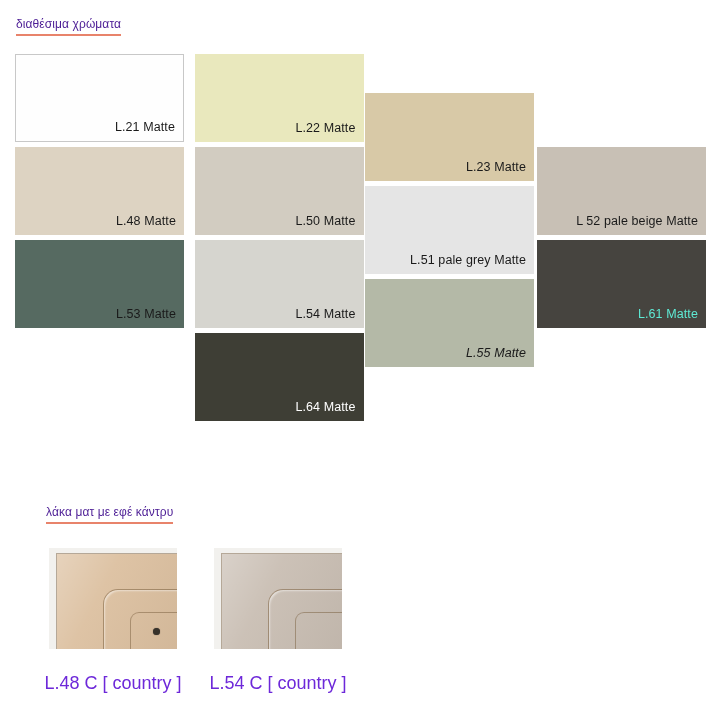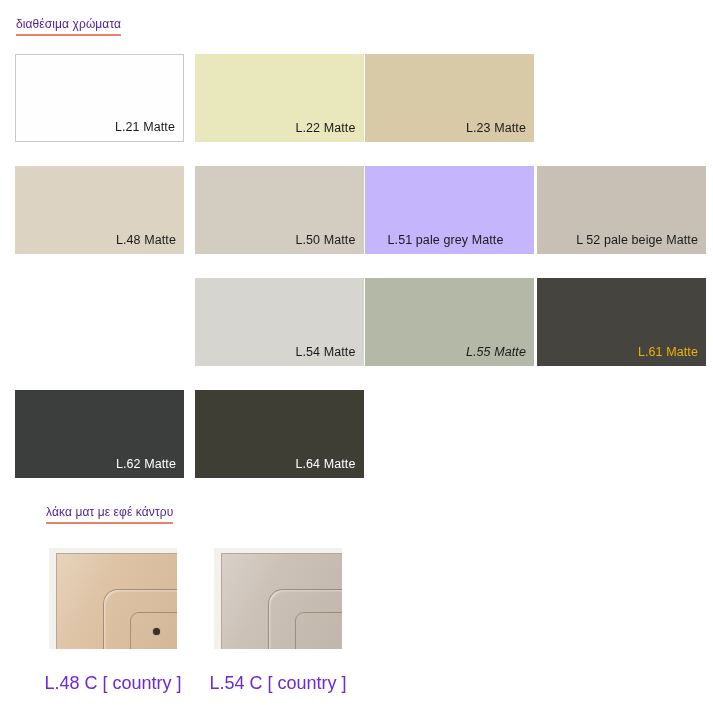--- a/index.html
+++ b/index.html
@@ -38,34 +38,34 @@
 
   
   #swatch-grid {
     position: absolute;
     left: 15px;
     top: 54px;
     width: 690px;
   }
   .swatch-row {
     position: relative;
-    height: 112px;
+    height: 93px;
   }
   .swatch {
     position: absolute;
     width: 169px;
     height: 88px;
     display: flex;
     align-items: flex-end;
     justify-content: flex-end;
     padding: 0 8px 6px 0;
   }
   .swatch.c0 { left: 0px; }
   .swatch.c1 { left: 179.5px; }
-  .swatch.c2 { left: 350px; }
+  .swatch.c2 { left: 350px; margin-top: 39px; }
   .swatch.c3 { left: 522px; }
   .swatch-label {
     font-size: 12.5px;
     line-height: 1.1;
     letter-spacing: 0.1px;
     white-space: nowrap;
   }
 
   
   #country-panels {
@@ -169,42 +169,42 @@
         <span class="swatch-label" style="color: rgb(26, 26, 26);">L.23 Matte</span>
       </div>
     </div>
     <div class="swatch-row">
       <div class="swatch c0" style="background: rgb(221, 211, 194);">
         <span class="swatch-label" style="color: rgb(26, 26, 26); margin-top: 6px;">L.48 Matte</span>
       </div>
       <div class="swatch c1" style="background: rgb(210, 204, 193);">
         <span class="swatch-label" style="color: rgb(26, 26, 26);">L.50 Matte</span>
       </div>
-      <div class="swatch c2" style="background: #c4b5fd; justify-content: center;">
+      <div class="swatch c2" style="background: #e5e5e5;">
         <span class="swatch-label" style="color: rgb(26, 26, 26);">L.51 pale grey Matte</span>
       </div>
       <div class="swatch c3" style="background: rgb(200, 192, 181);">
         <span class="swatch-label" style="color: rgb(26, 26, 26);">L 52 pale beige Matte</span>
       </div>
     </div>
     <div class="swatch-row">
+      <div class="swatch c0" style="background: rgb(86, 106, 97);">
+        <span class="swatch-label" style="color: rgb(26, 26, 26);">L.53 Matte</span>
+      </div>
       <div class="swatch c1" style="background: rgb(214, 213, 207);">
         <span class="swatch-label" style="color: rgb(26, 26, 26);">L.54 Matte</span>
       </div>
       <div class="swatch c2" style="background: rgb(180, 185, 167); font-style: italic;">
         <span class="swatch-label" style="color: rgb(26, 26, 26);">L.55 Matte</span>
       </div>
       <div class="swatch c3" style="background: rgb(70, 68, 63);">
-        <span class="swatch-label" style="color: #eab308; margin-top: 36px;">L.61 Matte</span>
-      </div>
-    </div>
-    <div class="swatch-row">
-      <div class="swatch c0" style="background: rgb(60, 61, 61);">
-        <span class="swatch-label" style="color: rgb(255, 255, 255);">L.62 Matte</span>
-      </div>
+        <span class="swatch-label" style="color: #5eead4; margin-top: 36px;">L.61 Matte</span>
+      </div>
+    </div>
+    <div class="swatch-row">
       <div class="swatch c1" style="background: rgb(62, 62, 53);">
         <span class="swatch-label" style="color: rgb(255, 255, 255);">L.64 Matte</span>
       </div>
     </div>
   </div>
 
 <div class="section-heading" id="heading-country">
   <span>λάκα ματ με εφέ κάντρυ</span>
   <span class="rule" style="background: rgb(232, 131, 107);"></span>
 </div>

